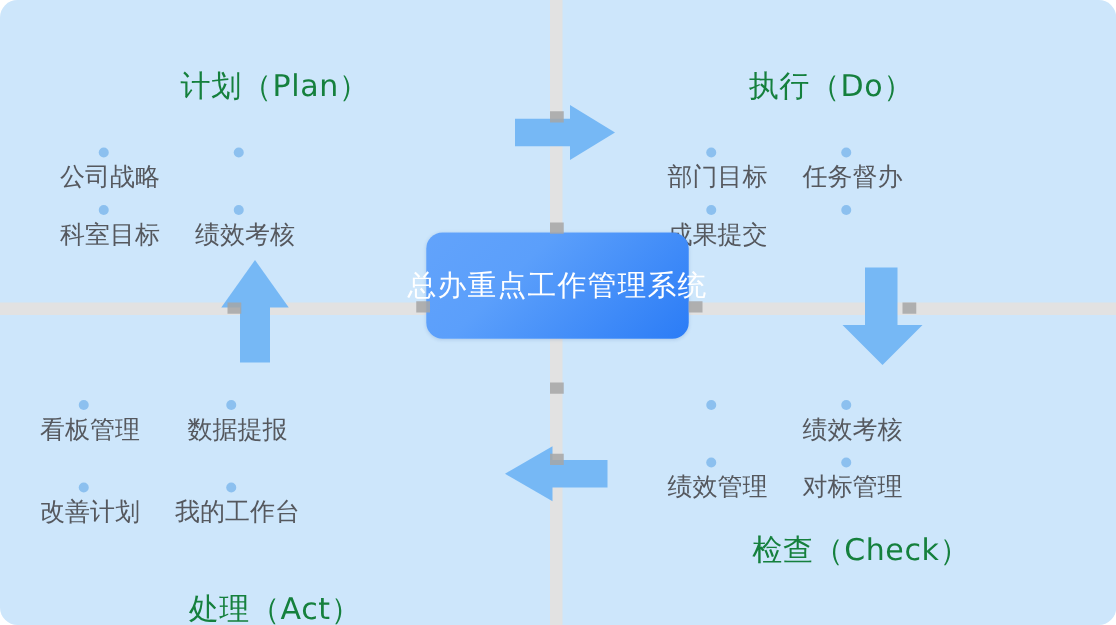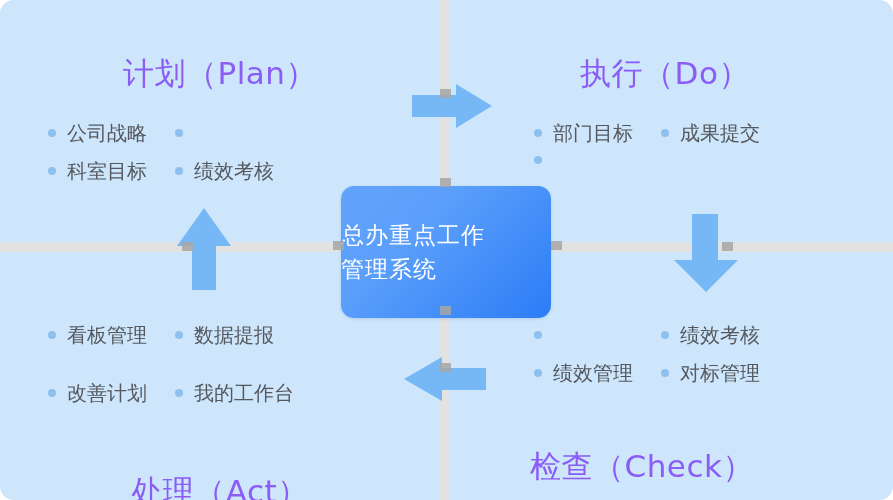--- a/index.html
+++ b/index.html
@@ -46,73 +46,74 @@
     left: 440px;
     top: 0;
     width: 10px;
     height: 500px;
     background: #e2e2e2;
   }
 
   
   .quad-title {
     position: absolute;
-    font-size: 31px;
-    color: #8b5cf6;
+    font-size: 24px;
+    color: #15803d;
     letter-spacing: 0.5px;
     white-space: nowrap;
     text-align: center;
   }
   #title-plan  { left: 60px;  top: 53px;  width: 320px; }
   #title-do    { left: 505px; top: 53px;  width: 320px; }
   #title-act   { left: 60px;  top: 424px; width: 320px; margin-top: 47px; }
-  #title-check { left: 472px; top: 424px; width: 340px; margin-top: 22px; }
+  #title-check { left: 519px; top: 424px; width: 340px; }
 
   
   .items {
     position: absolute;
     display: grid;
     grid-template-columns: auto auto;
     column-gap: 28px;
     row-gap: 8px;
   }
   #items-plan  { left: 48px;  top: 118px; }
   #items-do    { left: 534px; top: 118px; }
-  #items-act   { left: 48px;  top: 320px; gap: 28px; }
+  #items-act   { left: 32px;  top: 320px; gap: 28px; }
   #items-check { left: 534px; top: 320px; }
 
   .bullet-item {
     display: flex;
     align-items: center;
     font-size: 20px;
     color: #55585e;
     white-space: nowrap;
     line-height: 30px;
+    flex-direction: column;
   }
   .bullet-dot {
     width: 8px;
     height: 8px;
     border-radius: 50%;
     background: #8cc0ef;
     margin-right: 11px;
     flex: 0 0 auto;
   }
 
   
   .center-box {
     position: absolute;
     left: 341px;
     top: 186px;
     width: 210px;
-    height: 132px;
+    height: 85px;
     border-radius: 13px;
     background: linear-gradient(135deg, #62a3fb 0%, #5b9ffb 35%, #2b7cf6 100%);
     display: flex;
-    flex-direction: column;
-    align-items: flex-start;
+    flex-direction: row;
+    align-items: center;
     justify-content: center;
     box-shadow: 0 1px 3px rgba(40,90,160,0.18);
   }
   .center-line {
     color: #ffffff;
     font-size: 23px;
     line-height: 34px;
     letter-spacing: 1px;
     white-space: nowrap;
   }
@@ -226,20 +227,24 @@
     </div>
   </div>
 
   <div class="items" id="items-do">
     <div class="bullet-item">
       <span class="bullet-dot"></span>
       <span>部门目标</span>
     </div>
     <div class="bullet-item">
       <span class="bullet-dot"></span>
+      <span>任务督办</span>
+    </div>
+    <div class="bullet-item">
+      <span class="bullet-dot"></span>
       <span>成果提交</span>
     </div>
     <div class="bullet-item">
       <span class="bullet-dot"></span>
     </div>
   </div>
 
   <div class="items" id="items-act">
     <div class="bullet-item">
       <span class="bullet-dot"></span>

